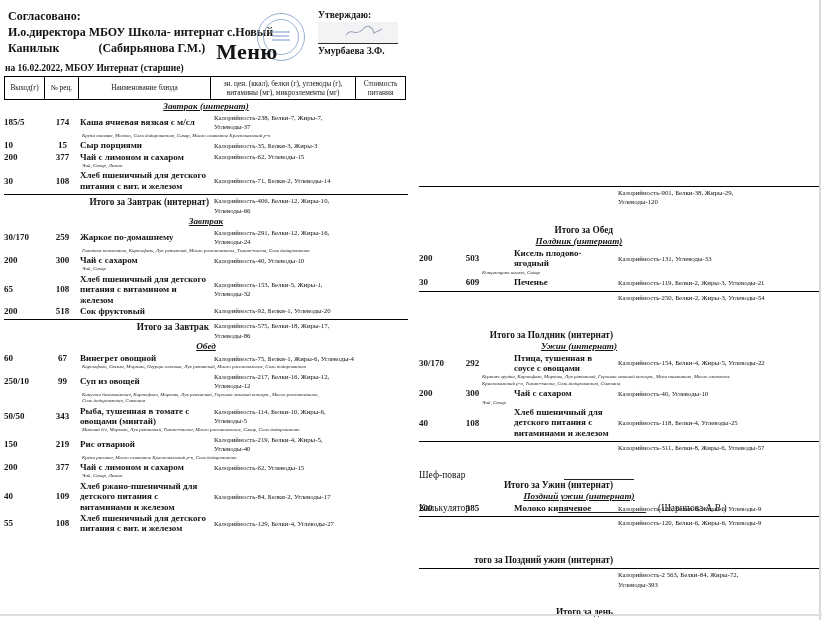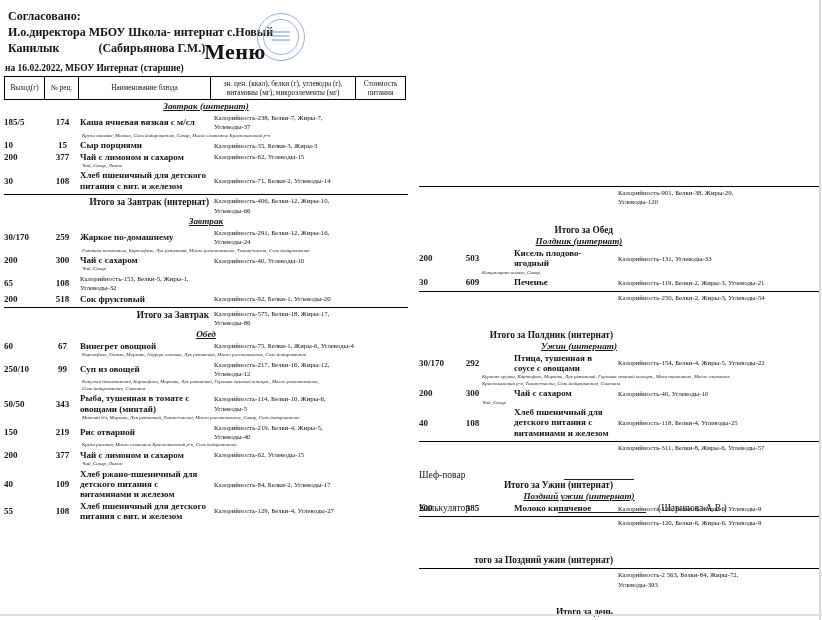--- a/index.html
+++ b/index.html
@@ -11,21 +11,21 @@
   .stamp{position:absolute;left:257px;top:13px;width:46px;height:46px;border:1.4px solid #7d9bca;border-radius:50%;opacity:.8;}
   .stamp-inner{position:absolute;left:5px;top:5px;right:5px;bottom:5px;border:1px solid #7d9bca;border-radius:50%;}
   .stamp-bar{position:absolute;left:13px;height:2px;background:#8aa4cf;opacity:.75;}
   .sb1{top:17px;width:19px;}
   .sb2{top:21px;width:16px;left:15px;}
   .sb3{top:25px;width:18px;left:14px;}
   .hdr-right{position:absolute;left:318px;top:10px;font-weight:bold;font-size:9.5px;line-height:1.25;}
   .sig-wrap{position:relative;width:80px;height:21px;border-bottom:1.2px solid #2a2a2a;background:#f3f3f5;}
   .sig-wrap svg{position:absolute;left:26px;top:3px;}
   .approve-name{margin-top:2px;}
-  .title{position:absolute;left:4px;top:39px;width:462px;text-align:center;font-size:22px;font-weight:bold;letter-spacing:.5px;}
+  .title{position:absolute;left:16px;top:39px;width:462px;text-align:center;font-size:22px;font-weight:bold;letter-spacing:.5px;}
   .subtitle{position:absolute;left:5px;top:63px;font-size:9.5px;font-weight:bold;}
   
   .thead{position:absolute;left:4px;top:76px;display:flex;font-size:7.3px;text-align:center;}
   .th{border:1px solid #000;margin-left:-1px;display:flex;align-items:center;justify-content:center;
       padding:1px 2px;box-sizing:border-box;height:24px;line-height:1.3;}
   .th:first-child{margin-left:0;}
   .th-out{width:41px;}.th-rec{width:35px;}.th-name{width:133px;}.th-nutr{width:146px;}.th-cost{width:51px;}
   
   .col{position:absolute;}
   .col-left{left:4px;top:100px;width:404px;}
@@ -70,20 +70,29 @@
     <div class="pre">Канилык             (Сабирьянова Г.М.)</div>
   </div>
 
   <div class="stamp">
     <div class="stamp-inner"></div>
     <div class="stamp-bar sb1"></div>
     <div class="stamp-bar sb2"></div>
     <div class="stamp-bar sb3"></div>
   </div>
 
+  <div class="hdr-right">
+    <div>Утверждаю:</div>
+    <div class="sig-wrap">
+      <svg width="40" height="14" viewBox="0 0 40 14">
+        <path d="M2 10 C8 2, 12 12, 18 5 S28 2, 30 8 L38 4" stroke="#9aa6bd" stroke-width="1.1" fill="none"></path>
+      </svg>
+    </div>
+    <div class="approve-name">Умурбаева З.Ф.</div>
+  </div>
 
   <div class="title">Меню</div>
   <div class="subtitle">на 16.02.2022, МБОУ  Интернат (старшие)</div>
 
   <div class="thead">
     <div class="th th-out">Выход(г)</div>
     <div class="th th-rec">№ рец.</div>
     <div class="th th-name">Наименование блюда</div>
     <div class="th th-nutr">эн. цен. (ккал), белки (г), углеводы (г), витамины (мг), микроэлементы (мг)</div>
     <div class="th th-cost">Стоимость питания</div>
@@ -132,20 +141,21 @@
       <div class="dish">
         <div class="c-out">200</div>
         <div class="c-rec">300</div>
         <div class="c-name">Чай с сахаром</div>
         <div class="c-nutr">Калорийность-40, Углеводы-10</div>
       </div>
       <div class="ingr">Чай, Сахар</div>
       <div class="dish">
         <div class="c-out">65</div>
         <div class="c-rec">108</div>
+        <div class="c-name">Хлеб пшеничный для детского питания с витамином и железом</div>
         <div class="c-nutr">Калорийность-153, Белки-5, Жиры-1, Углеводы-32</div>
       </div>
       <div class="dish">
         <div class="c-out">200</div>
         <div class="c-rec">518</div>
         <div class="c-name">Сок фруктовый</div>
         <div class="c-nutr">Калорийность-92, Белки-1, Углеводы-20</div>
       </div>
       <div class="total">
         <div class="t-label">Итого за Завтрак</div>

